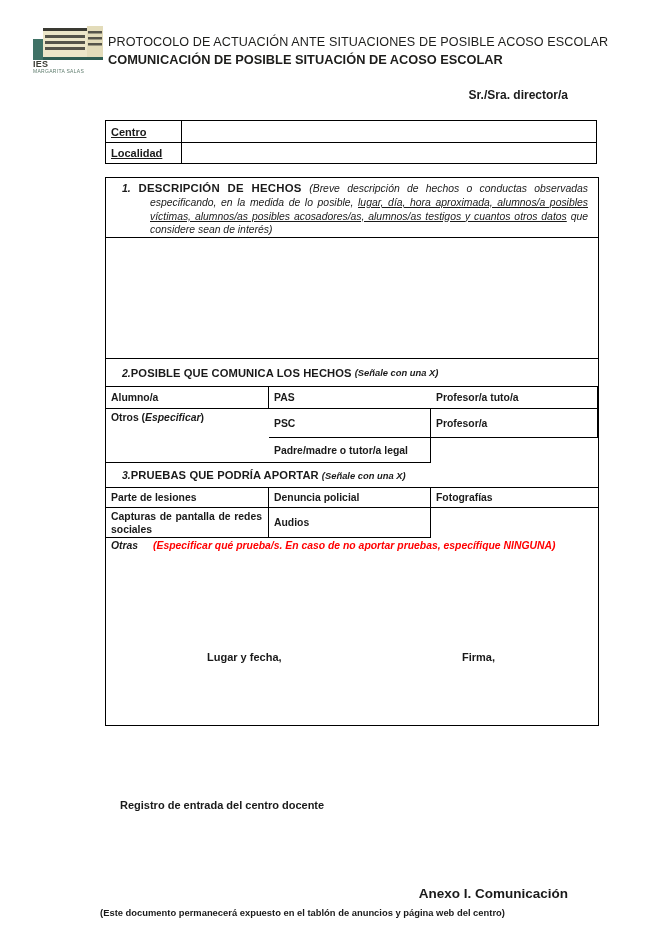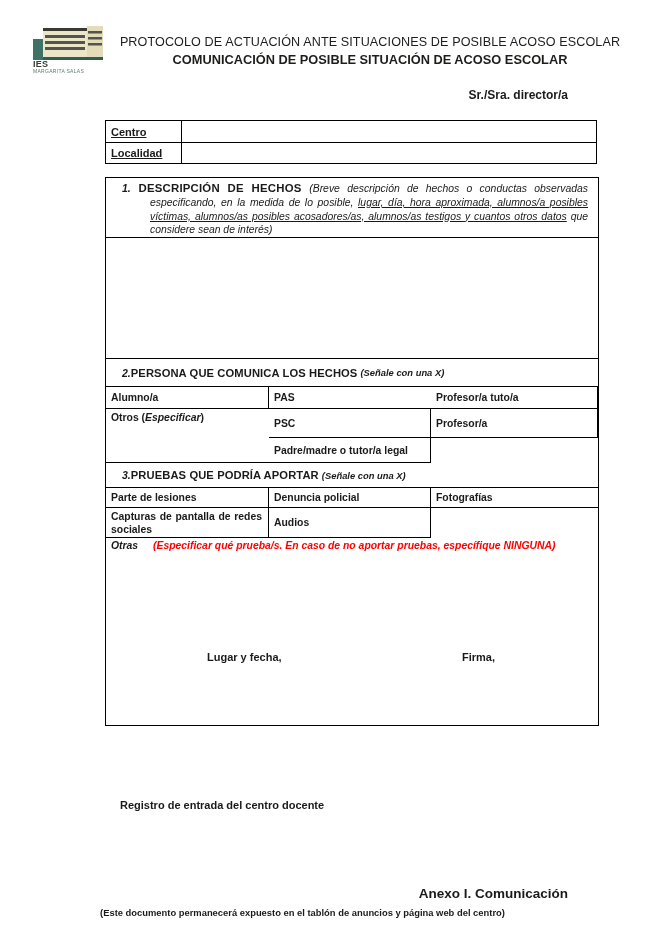--- a/index.html
+++ b/index.html
@@ -9,21 +9,21 @@
     font-family:"Liberation Sans", sans-serif; color:#1a1a1a;
   }
   .page { position:absolute; inset:0; width:663px; height:949px; background:#fff; }
 
   
   .logo { position:absolute; left:33px; top:26px; width:76px; height:50px; }
   .logo svg { display:block; }
   .logo .org { font-size:9px; font-weight:bold; color:#3c3c34; line-height:8px; letter-spacing:.3px; }
   .logo .name { font-size:5px; color:#5d7b6c; letter-spacing:.3px; }
 
-  .title-block { position:absolute; left:108px; top:34px; width:524px; text-align:center; }
+  .title-block { position:absolute; left:108px; top:34px; width:524px; }
   .title-line1 { font-size:12.6px; font-weight:normal; color:#1d1d1b; letter-spacing:.1px; line-height:17px; }
   .title-line2 { font-size:12.8px; font-weight:bold; color:#1d1d1b; line-height:18px; }
 
   .addressee { position:absolute; top:88px; right:95px; font-size:12px; font-weight:bold; }
 
   
   .id-table { position:absolute; left:105px; top:120px; width:492px; border:1.5px solid #000;text-decoration:underline; }
   .id-row { display:flex; height:21px; }
   .id-row + .id-row { border-top:1.5px solid #000; }
   .id-label { width:76px; border-right:1.5px solid #000; font-size:11px; font-weight:bold;
@@ -118,21 +118,21 @@
   <div class="form-table">
 
     <div class="sec1-header">
       <p><span class="sec-num">1.</span><span class="sec1-title"> DESCRIPCIÓN  DE  HECHOS </span><span>(Breve descripción de hechos o conductas observadas especificando, en la medida de lo posible, </span><span class="u">lugar, día, hora aproximada, alumnos/a posibles víctimas, alumnos/as posibles acosadores/as, alumnos/as testigos y cuantos otros datos</span><span> que considere sean de interés)</span></p>
     </div>
 
     <div class="desc-box"></div>
 
     <div class="sec-header">
       <span class="sec-num">2.</span>
-      <span class="sec-title"> PERSONA QUE COMUNICA LOS HECHOS </span>
+      <span class="sec-title"> POSIBLE QUE COMUNICA LOS HECHOS </span>
       <span class="sec-hint">(Señale con una X)</span>
     </div>
 
     <div class="grid3" id="sec2-grid">
       <div class="cell">Alumno/a</div>
       <div class="cell last-col">PAS</div>
 
       <div class="cell">Profesor/a tuto/a</div>
       <div class="cell">PSC</div>
       <div class="cell last-col span-rows top-align">

